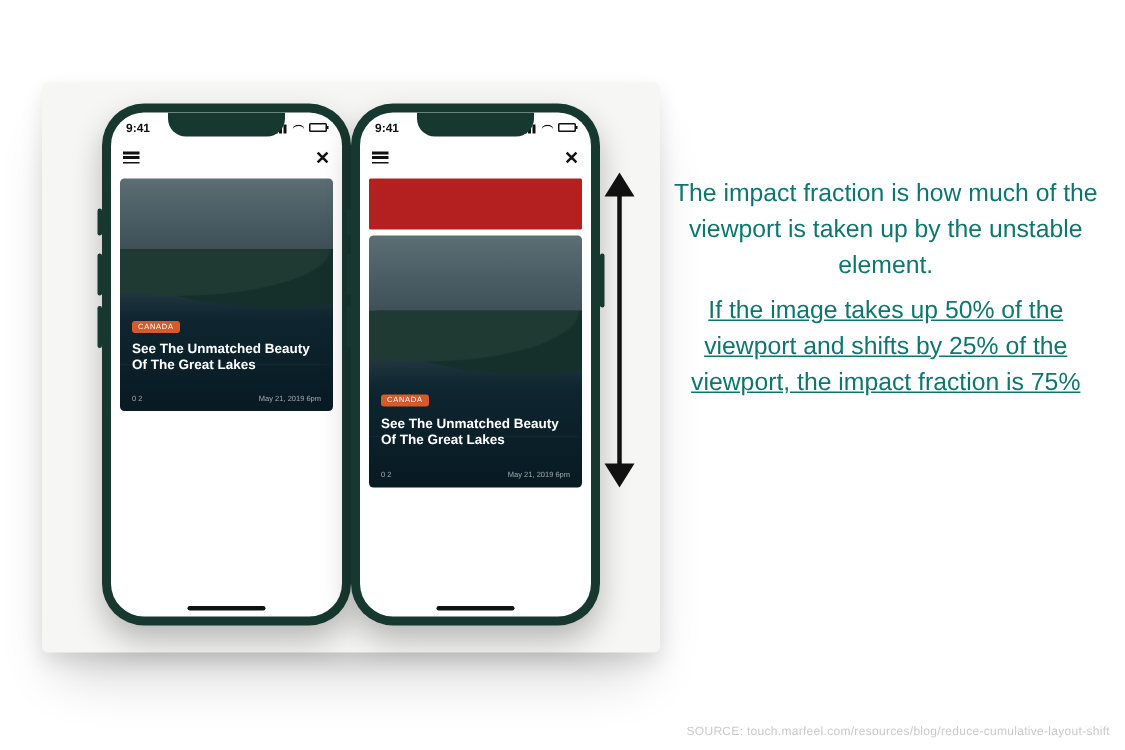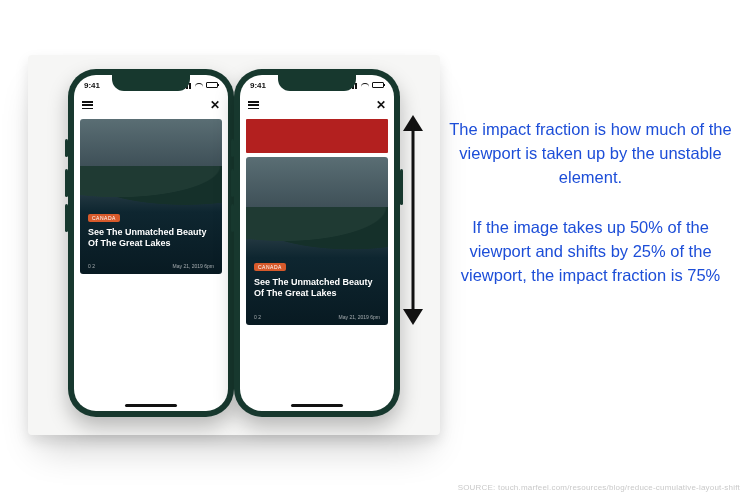--- a/index.html
+++ b/index.html
@@ -151,25 +151,25 @@
   }
   .arrow .head-up { top:0; border-bottom:16px solid #111; }
   .arrow .head-down { bottom:0; border-top:16px solid #111; }
 
   .explain {
     position:absolute;
     left: 448px;
     top: 118px;
     width: 285px;
     text-align:center;
-    color:#1d4ed8;
+    color:#0f766e;
     font-size: 16.5px;
     line-height: 1.45;
   }
-  .explain p + p { margin-top: 26px; }
+  .explain p + p { margin-top: 6px; text-decoration: underline; }
 
   .source {
     position:absolute;
     right: 10px;
     bottom: 8px;
     font-size: 8px;
     color: #c9c9c9;
     letter-spacing: 0.2px;
   }
 </style>

